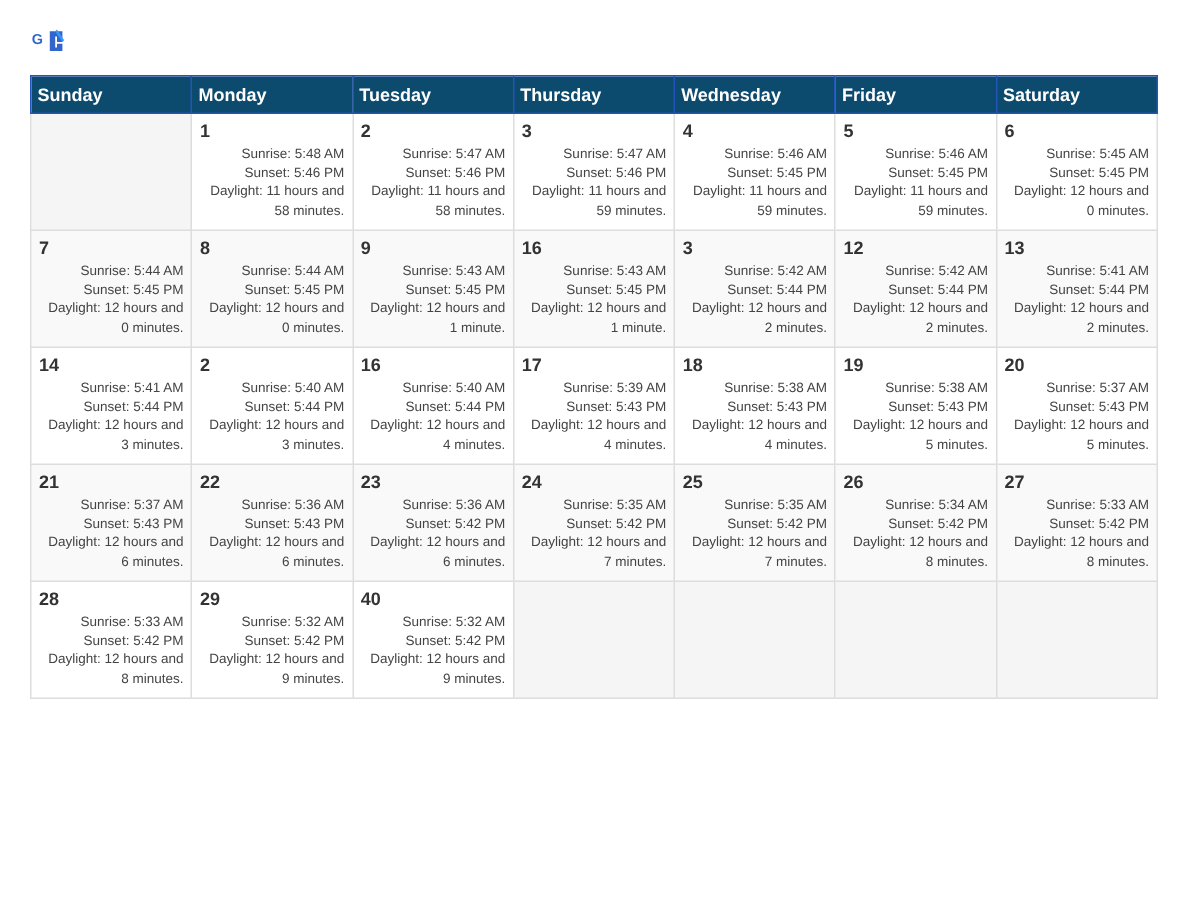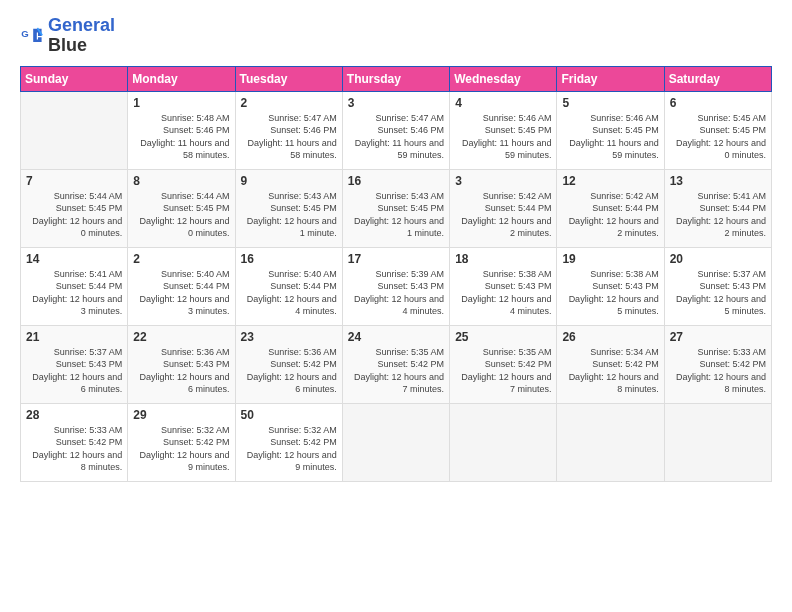--- a/index.html
+++ b/index.html
@@ -51,21 +51,21 @@
     .calendar-subtitle {
       font-size: 15px;
       color: #555;
     }
     table {
       width: 100%;
       border-collapse: collapse;
       table-layout: fixed;
     }
     thead tr th {
-      background: #ec4899;
+      background: #0c4a6e;
       color: #fff;
       font-size: 12px;
       font-weight: bold;
       padding: 5px 4px;
       text-align: left;
       border: 1px solid #2255bb;
     }
     tbody tr td {
       vertical-align: top;
       padding: 4px 5px;
@@ -99,23 +99,20 @@
 <body>
 
 <div class="page">
   <div class="header">
     <div class="logo">
       <svg class="logo-icon" viewBox="0 0 40 40" xmlns="http://www.w3.org/2000/svg">
         <text x="2" y="22" font-size="16" fill="#3366cc" font-weight="bold">G</text>
         <path d="M22 8 L36 8 L36 20 L30 20 L30 14 L28 14 L28 26 L30 26 L30 22 L36 22 L36 30 L22 30 Z" fill="#3366cc"></path>
         <polygon points="30,6 38,18 36,20 28,8" fill="#3399ff"></polygon>
       </svg>
-      <div>
-        <div class="logo-text"><span>General</span><br><span style="color:#333">Blue</span></div>
-      </div>
     </div>
     <div class="title-block">
       <div class="calendar-title"></div>
       <div class="calendar-subtitle"></div>
     </div>
   </div>
 
   <table>
     <thead>
       <tr>
@@ -365,21 +362,21 @@
         </td>
           <td>
           <span class="day-num">29</span>
           <div class="day-info">
             Sunrise: 5:32 AM<br>
             Sunset: 5:42 PM<br>
             Daylight: 12 hours and 9 minutes.
           </div>
         </td>
           <td>
-          <span class="day-num">50</span>
+          <span class="day-num">40</span>
           <div class="day-info">
             Sunrise: 5:32 AM<br>
             Sunset: 5:42 PM<br>
             Daylight: 12 hours and 9 minutes.
           </div>
         </td>
           <td class="empty"></td>
           <td class="empty"></td>
           <td class="empty"></td>
           <td class="empty"></td>

